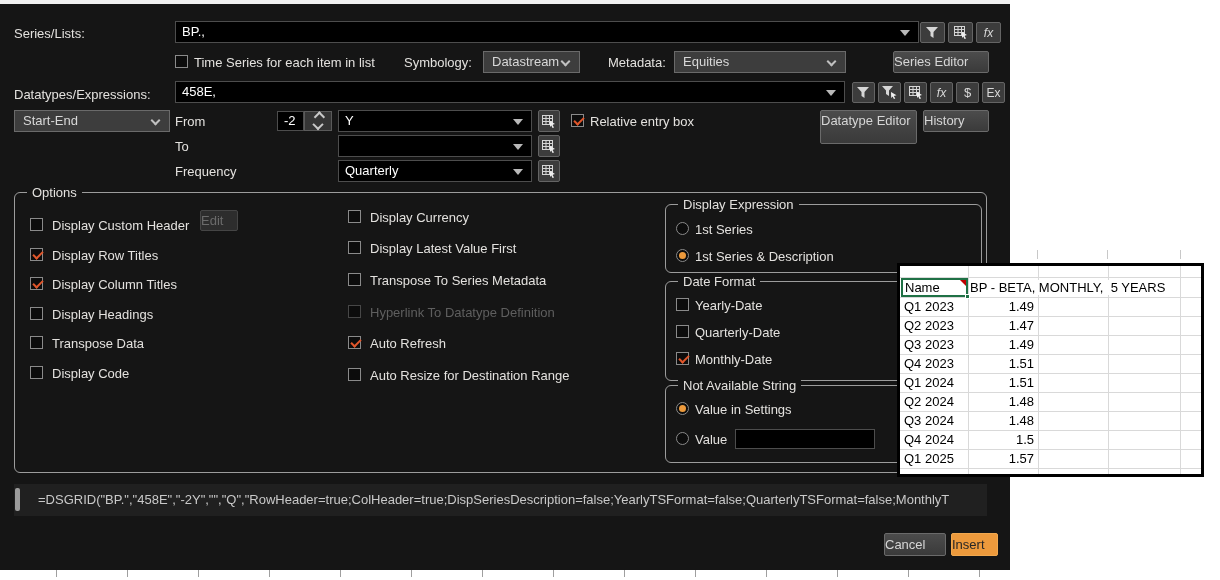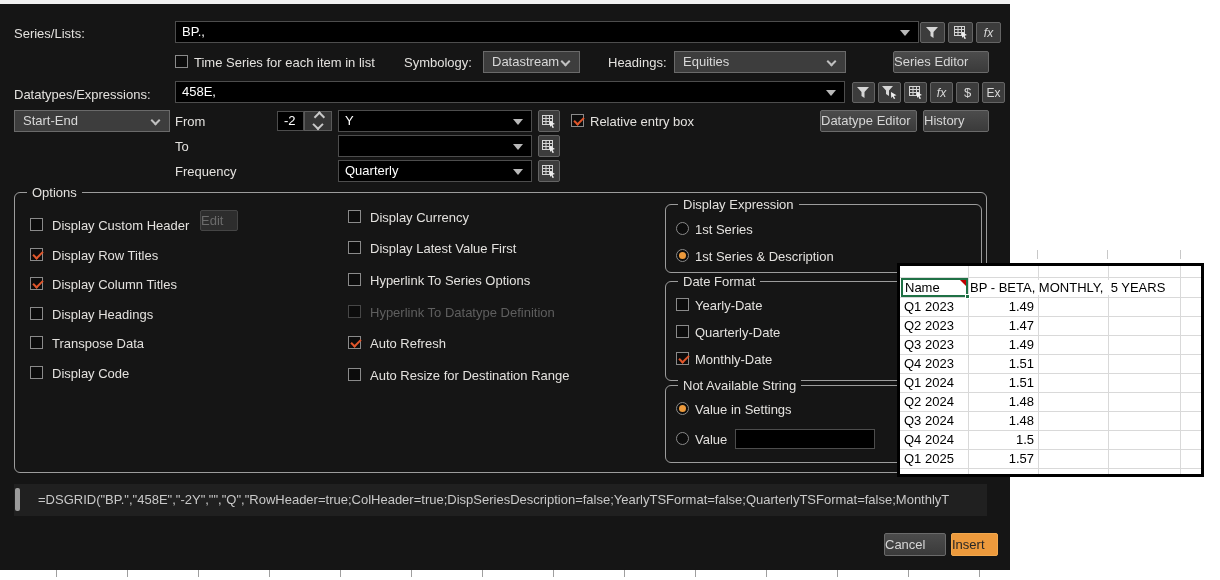--- a/index.html
+++ b/index.html
@@ -91,21 +91,21 @@
     <span style="position:static;">fx</span>
   </div>
 
   <span class="cbox" style="left:175px; top:51px;"></span>
   <div class="lbl" style="left:194px; top:52px;">Time Series for each item in list</div>
   <div class="lbl" style="left:404px; top:52px;">Symbology:</div>
   <div class="gdrop" style="left:483px; top:47px; width:97px; height:22px;">
     <span style="position:static;">Datastream</span>
     <span class="chev"></span>
   </div>
-  <div class="lbl" style="left:608px; top:52px;">Headings:</div>
+  <div class="lbl" style="left:608px; top:52px;">Metadata:</div>
   <div class="gdrop" style="left:674px; top:47px; width:172px; height:22px;">
     <span style="position:static;text-align:center;">Equities</span>
     <span class="chev"></span>
   </div>
   <div class="btn" style="left:893px; top:47px; width:96px; height:22px; line-height:20px;">Series Editor</div>
 
   <div class="lbl" style="left:14px; top:84px;">Datatypes/Expressions:</div>
   <div class="tinput" style="left:175px; top:77px; width:670px; height:22px;">
     <span style="position:static;margin-top:28px;">458E,</span>
     <span class="darrow"></span>
@@ -160,21 +160,21 @@
         <rect x="0.5" y="0.5" width="10" height="9" fill="none" stroke="#d6d6d6"></rect>
         <line x1="0.5" y1="3.5" x2="10.5" y2="3.5" stroke="#d6d6d6"></line>
         <line x1="0.5" y1="6.5" x2="10.5" y2="6.5" stroke="#d6d6d6"></line>
         <line x1="4" y1="0.5" x2="4" y2="9.5" stroke="#d6d6d6"></line>
         <line x1="7.5" y1="0.5" x2="7.5" y2="9.5" stroke="#d6d6d6"></line>
         <path d="M8 6 L13 9 L10.5 9.8 L12 12.5 L10.5 13 L9.3 10.4 L8 12 Z" fill="#efefef"></path>
       </svg>
   </div>
   <span class="cbox checked" style="left:571px; top:110px;"></span>
   <div class="lbl" style="left:590px; top:111px;">Relative entry box</div>
-  <div class="btn" style="left:820px; top:106px; width:97px; height:22px; line-height:20px;">Datatype Editor</div>
+  <div class="btn" style="left:820px; top:106px; width:97px; height:34px; line-height:20px;">Datatype Editor</div>
   <div class="btn" style="left:923px; top:106px; width:66px; height:22px; line-height:20px;">History</div>
 
   <div class="lbl" style="left:175px; top:136px;">To</div>
   <div class="tinput" style="left:338px; top:131px; width:194px; height:22px;">
     <span style="position:static;"></span>
     <span class="darrow"></span>
   </div>
   <div class="ibtn" style="left:538px; top:131px; width:22px; height:22px;">
     <svg width="14" height="13" viewBox="0 0 14 13">
         <rect x="0.5" y="0.5" width="10" height="9" fill="none" stroke="#d6d6d6"></rect>
@@ -218,21 +218,21 @@
   <span class="cbox" style="left:30px; top:332px;"></span>
   <div class="lbl" style="left:52px; top:333px;">Transpose Data</div>
   <span class="cbox" style="left:30px; top:362px;"></span>
   <div class="lbl" style="left:52px; top:363px;">Display Code</div>
 
   <span class="cbox" style="left:348px; top:206px;"></span>
   <div class="lbl" style="left:370px; top:207px;">Display Currency</div>
   <span class="cbox" style="left:348px; top:237px;"></span>
   <div class="lbl" style="left:370px; top:238px;">Display Latest Value First</div>
   <span class="cbox" style="left:348px; top:269px;"></span>
-  <div class="lbl" style="left:370px; top:270px;">Hyperlink To Series Options</div>
+  <div class="lbl" style="left:370px; top:270px;">Transpose To Series Metadata</div>
   <span class="cbox disabled" style="left:348px; top:301px;"></span>
   <div class="lbl dim" style="left:370px; top:302px;">Hyperlink To Datatype Definition</div>
   <span class="cbox checked" style="left:348px; top:332px;"></span>
   <div class="lbl" style="left:370px; top:333px;">Auto Refresh</div>
   <span class="cbox" style="left:348px; top:364px;"></span>
   <div class="lbl" style="left:370px; top:365px;">Auto Resize for Destination Range</div>
 
   <div class="gbox" style="left:665px; top:200px; width:317px; height:69px;">
     <span class="gleg">Display Expression</span>
   </div>

